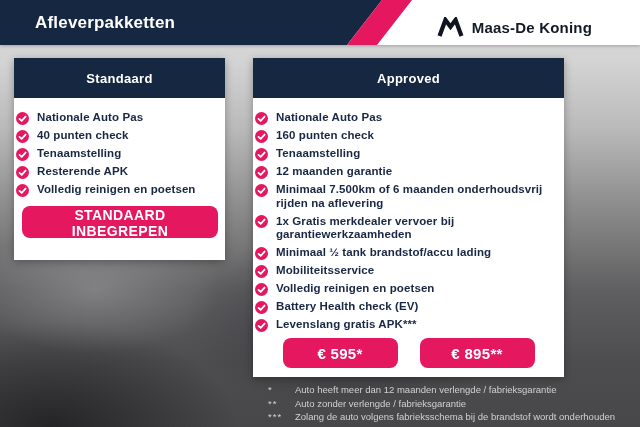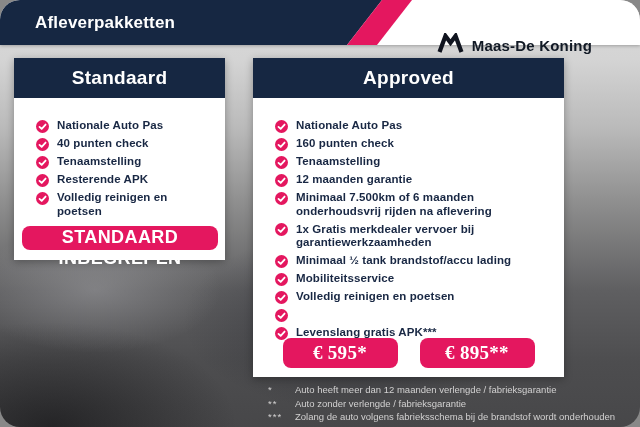--- a/index.html
+++ b/index.html
@@ -4,51 +4,50 @@
 <style>
   html,body{margin:0;padding:0;background:#888;}
   .stage{
     position:relative;width:640px;height:427px;overflow:hidden;
     font-family:"Liberation Sans",sans-serif;
     background:
       radial-gradient(ellipse 180px 90px at 95px 290px, rgba(205,205,210,0.30), transparent 70%),
       radial-gradient(ellipse 260px 140px at 55% 75%, rgba(18,20,30,0.40), transparent 65%),
       radial-gradient(ellipse 300px 170px at 8% 100%, rgba(8,8,10,0.55), transparent 62%),
       linear-gradient(180deg,#d9d9d9 0%,#d4d4d4 14%,#bababa 30%,#8d8d8d 48%,#5f5f61 68%,#4d4d4f 85%,#474749 100%);
-    border-radius: 20px;
   }
   
   .topbar{position:absolute;top:0;left:0;right:0;height:45px;background:#fff;box-shadow:0 1px 3px rgba(0,0,0,.25);}
   .topbar-navy{position:absolute;left:0;top:0;width:382px;height:45px;background:var(--navy);
     clip-path:polygon(0 0,100% 0,calc(100% - 35px) 100%,0 100%);}
   .topbar-stripe{position:absolute;left:347px;top:0;width:65px;height:45px;background:var(--pink);
     clip-path:polygon(35px 0,100% 0,30px 100%,0 100%);}
   .topbar-title{position:absolute;left:35px;top:0;margin:0;line-height:45px;color:#fff;
     font-size:17px;font-weight:bold;letter-spacing:.2px;}
-  .brand{position:absolute;right:48px;top:0;height:54px;display:flex;align-items:flex-end;gap:8px;}
+  .brand{position:absolute;right:48px;top:0;height:54px;display:flex;align-items:center;gap:8px;}
   .brand-mark{width:27px;height:21px;}
   .brand-mark path{stroke:#10141f;stroke-width:5;fill:none;}
   .brand-name{font-size:15px;font-weight:bold;color:#121a26;letter-spacing:.2px;}
   
   .card{position:absolute;top:58px;background:#fff;box-shadow:0 2px 8px rgba(0,0,0,.30);}
   .card-left{left:14px;width:211px;height:202px;}
   .card-right{left:253px;width:311px;height:319px;}
-  .card-head{height:40px;background:var(--navy);color:#fff;font-size:19px;font-weight:bold;
+  .card-head{height:40px;background:var(--navy);color:#fff;font-size:13px;font-weight:bold;
     display:flex;align-items:center;justify-content:center;letter-spacing:.3px;}
-  .checklist{list-style:none;margin:8px;padding:13px 8px 0 14px;}
+  .checklist{list-style:none;margin:0;padding:13px 8px 0 2px;}
   .check-row{display:flex;align-items:flex-start;gap:8px;margin-bottom:4.5px;}
   .check-icon{width:13px;height:13px;flex:none;margin-top:0.5px;}
   .check-icon circle{fill:var(--pink);}
   .check-text{color:#182743;font-weight:bold;font-size:11.5px;line-height:13.5px;letter-spacing:.1px;}
   
   .pill-btn{background:var(--pink);color:#fff;border:none;border-radius:8px;font-family:inherit;
     font-weight:bold;cursor:pointer;}
-  .included-btn{position:absolute;left:8px;right:7px;bottom:10px;height:24px;font-size:18px;letter-spacing:.4px;}
+  .included-btn{position:absolute;left:8px;right:7px;bottom:22px;height:32px;font-size:14px;letter-spacing:.4px;}
   .price-row{position:absolute;left:0;right:0;bottom:9px;display:flex;justify-content:center;gap:22px;}
-  .price-btn{width:115px;height:30px;font-size:19px;letter-spacing:.3px;font-family:Liberation Serif, serif;}
+  .price-btn{width:115px;height:30px;font-size:15px;letter-spacing:.3px;}
   
   .footnotes{position:absolute;left:268px;top:383px;width:360px;color:var(--fnote);
     font-size:9.5px;line-height:13.5px;}
   .footnote{display:flex;}
   .fn-marker{width:27px;flex:none;letter-spacing:1px;}
 </style>
 </head>
 <body>
 
 <div class="stage">
@@ -186,20 +185,21 @@
             <path d="M4.3 8.4 L7 11 L11.8 5.6" fill="none" stroke="#fff" stroke-width="2.2" stroke-linecap="round" stroke-linejoin="round"></path>
           </svg>
           <span class="check-text">Volledig reinigen en poetsen</span>
         </li>
 
         <li class="check-row">
           <svg class="check-icon" viewBox="0 0 16 16" aria-hidden="true">
             <circle cx="8" cy="8" r="8"></circle>
             <path d="M4.3 8.4 L7 11 L11.8 5.6" fill="none" stroke="#fff" stroke-width="2.2" stroke-linecap="round" stroke-linejoin="round"></path>
           </svg>
+          <span class="check-text">Battery Health check (EV)</span>
         </li>
 
         <li class="check-row">
           <svg class="check-icon" viewBox="0 0 16 16" aria-hidden="true">
             <circle cx="8" cy="8" r="8"></circle>
             <path d="M4.3 8.4 L7 11 L11.8 5.6" fill="none" stroke="#fff" stroke-width="2.2" stroke-linecap="round" stroke-linejoin="round"></path>
           </svg>
           <span class="check-text">Levenslang gratis APK***</span>
         </li>
       </ul>

